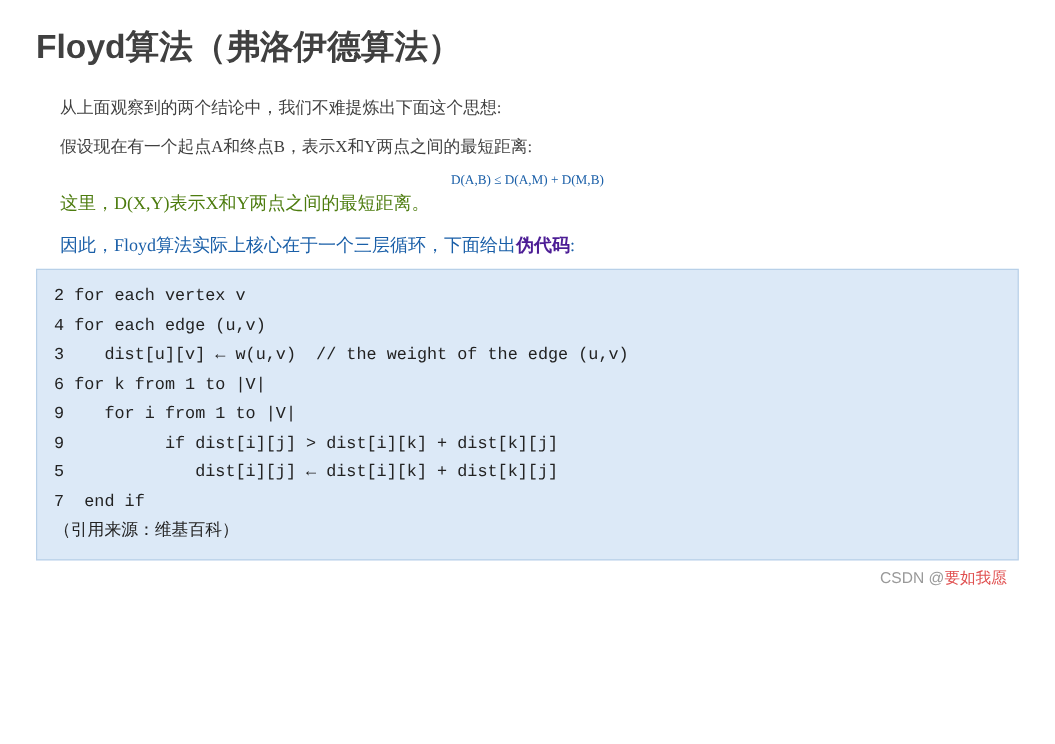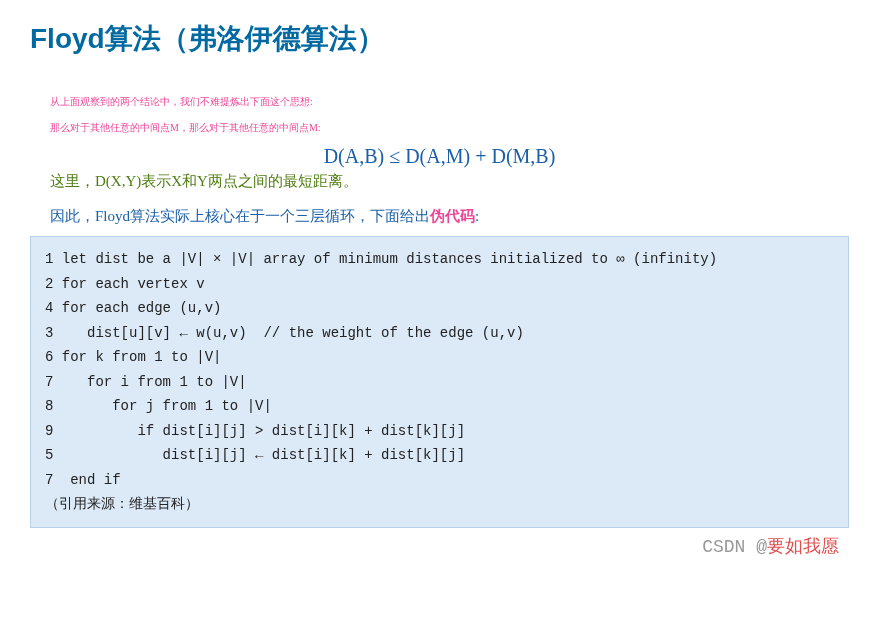--- a/index.html
+++ b/index.html
@@ -7,57 +7,57 @@
       width: 879px;
       height: 620px;
       background: #ffffff;
       font-family: 'SimSun', 'STSong', serif;
       overflow: hidden;
       padding: 20px 30px;
     }
 
     .page-title {
       font-size: 28px;
-      color: #0369a1;
+      color: #404040;
       font-weight: bold;
-      margin-bottom: 35px;
+      margin-bottom: 20px;
       font-family: 'SimHei', 'STHeiti', sans-serif;
     }
 
     .intro-text {
-      color: #ec4899;
-      font-size: 10px;
+      color: #404040;
+      font-size: 14px;
       line-height: 1.8;
       margin-bottom: 8px;
       padding-left: 20px;
     }
 
     .formula-line {
       color: #1a5fa8;
-      font-size: 20px;
+      font-size: 11px;
       text-align: center;
       margin: 4px 0;
     }
 
     .intro-note {
       color: #4d7c0f;
       font-size: 15px;
       padding-left: 20px;
       margin-bottom: 16px;
     }
 
     .summary-line {
       color: #1a5fa8;
       font-size: 15px;
       padding-left: 20px;
       margin-bottom: 10px;
     }
 
     .summary-line .pseudo-label {
-      color: #ec4899;
+      color: #4c1d95;
       font-weight: bold;
     }
 
     .code-block {
       background: #dce9f7;
       border: 1px solid #b8d0e8;
       padding: 10px 14px;
       font-family: 'Courier New', Consolas, monospace;
       font-size: 14px;
       color: #222;
@@ -72,52 +72,50 @@
     .footer-bar {
       display: flex;
       justify-content: flex-end;
       align-items: center;
       margin-top: 6px;
       padding-right: 10px;
     }
 
     .footer-text {
       color: #999;
-      font-size: 18px;
-      font-family: Liberation Mono, monospace;
+      font-size: 13px;
+      font-family: Liberation Sans, sans-serif;
     }
 
     .footer-text .brand {
       color: #e05050;
     }
   </style>
 </head>
 <body>
 
 <h1 class="page-title">Floyd算法（弗洛伊德算法）</h1>
 
 <div>
   <p class="intro-text">从上面观察到的两个结论中，我们不难提炼出下面这个思想:</p>
-  <p class="intro-text">那么对于其他任意的中间点M，那么对于其他任意的中间点M:</p>
+  <p class="intro-text">假设现在有一个起点A和终点B，表示X和Y两点之间的最短距离:</p>
   <p class="formula-line">D(A,B) ≤ D(A,M) + D(M,B)</p>
   <p class="intro-note">这里，D(X,Y)表示X和Y两点之间的最短距离。</p>
 </div>
 
 <div class="summary-line">
   <span>因此，Floyd算法实际上核心在于一个三层循环，下面给出</span><span class="pseudo-label">伪代码</span><span>:</span>
 </div>
 
 <div class="code-block">
-  <span class="code-line">1 let dist be a |V| × |V| array of minimum distances initialized to ∞ (infinity)</span>
   <span class="code-line">2 for each vertex v</span>
   <span class="code-line">4 for each edge (u,v)</span>
   <span class="code-line">3    dist[u][v] ← w(u,v)  // the weight of the edge (u,v)</span>
   <span class="code-line">6 for k from 1 to |V|</span>
-  <span class="code-line">7    for i from 1 to |V|</span>
-  <span class="code-line">8       for j from 1 to |V|</span>
+  <span class="code-line">9    for i from 1 to |V|</span>
   <span class="code-line">9          if dist[i][j] &gt; dist[i][k] + dist[k][j]</span>
   <span class="code-line">5             dist[i][j] ← dist[i][k] + dist[k][j]</span>
   <span class="code-line">7  end if</span>
   <span class="code-line">（引用来源：维基百科）</span>
 </div>
 
 <div class="footer-bar">
   <span class="footer-text">
     <span>CSDN @</span><span class="brand">要如我愿</span>
   </span>

